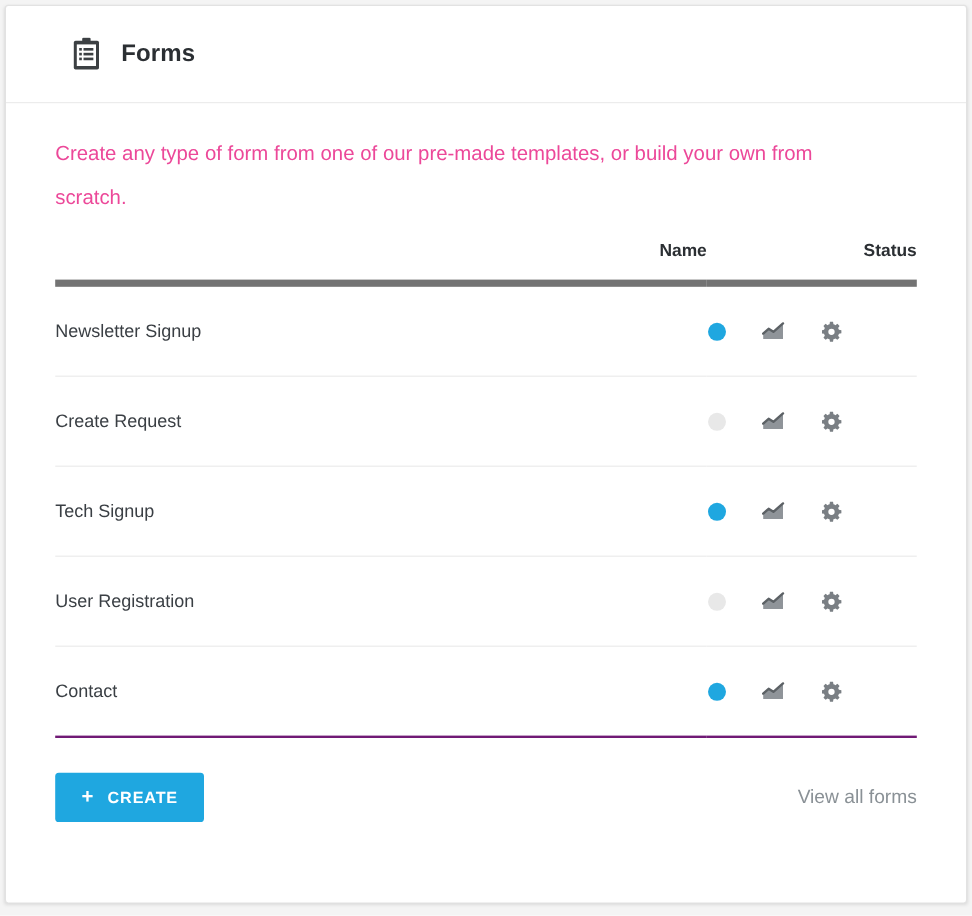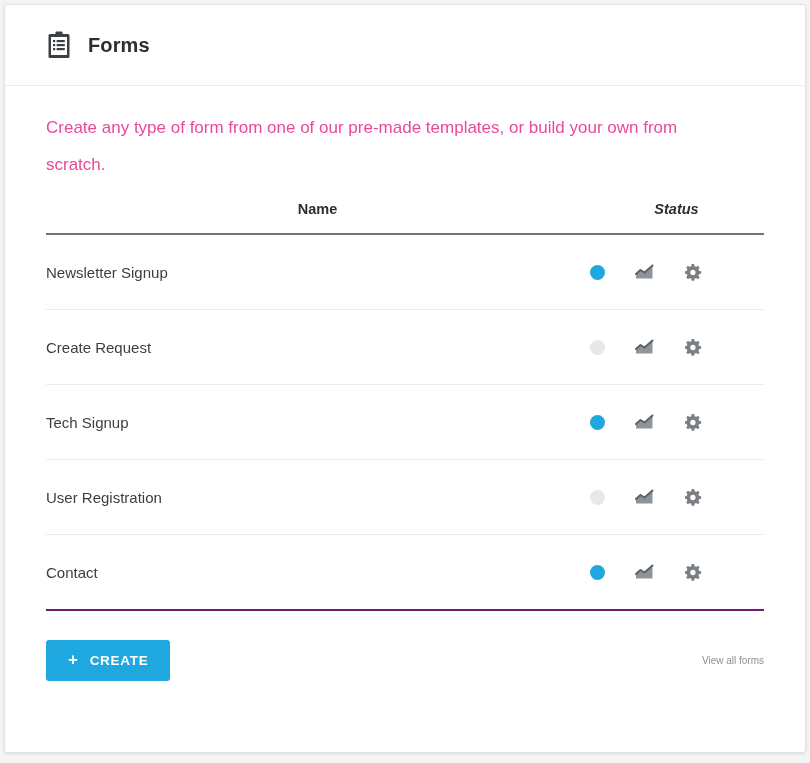--- a/index.html
+++ b/index.html
@@ -36,21 +36,21 @@
     box-sizing: border-box;
     box-shadow: 0 1px 3px rgba(0,0,0,0.10);
     overflow: hidden;
   }
 
   
   .card-header {
     height: 81px;
     display: flex;
     align-items: center;
-    padding-left: 41px;
+    padding-left: 54px;
     border-bottom: 1px solid #ececec;
     box-sizing: border-box;
   }
   .header-icon {
     width: 26px;
     height: 30px;
     display: flex;
     align-items: center;
     justify-content: center;
     flex: 0 0 auto;
@@ -77,29 +77,29 @@
     max-width: 690px;
   }
 
   
   .forms-table {
     width: 100%;
     border-collapse: collapse;
     table-layout: fixed;
   }
   .forms-table th {
-    text-align: center;
+    text-align: right;
     font-size: 14.5px;
     font-weight: bold;
     color: #2b2f33;
     padding: 14px 0 16px 0;
-    border-bottom: 2px solid #737373;
+    border-bottom: 6px solid #737373;
   }
   .th-name { width: auto; padding-left: 0; }
-  .th-status { width: 175px; font-style: italic; }
+  .th-status { width: 175px; }
 
   .forms-table td {
     border-bottom: 1px solid #ececec;
     padding: 0;
     height: 74px;
     vertical-align: middle;
   }
   .forms-table tr:last-child td {
     border-bottom: 2px solid #701a75;
   }
@@ -161,21 +161,21 @@
     cursor: pointer;
   }
   .create-plus {
     font-size: 17px;
     font-weight: bold;
     line-height: 1;
     position: relative;
     top: -1px;
   }
   .view-all {
-    font-size: 10px;
+    font-size: 16px;
     color: #8a9196;
     text-decoration: none;
     cursor: pointer;
   }
 </style>
 </head>
 <body>
 
 <div class="page-frame">
   <div class="card">

